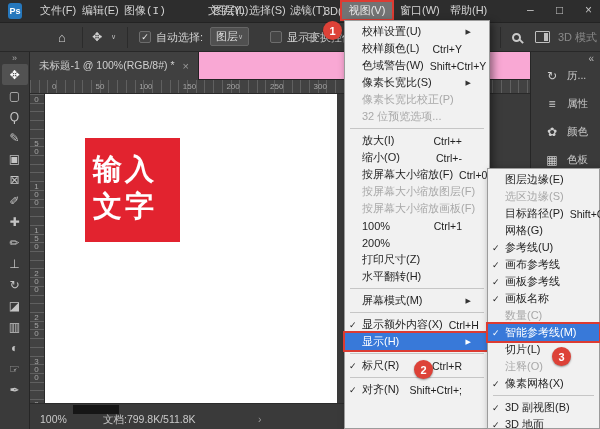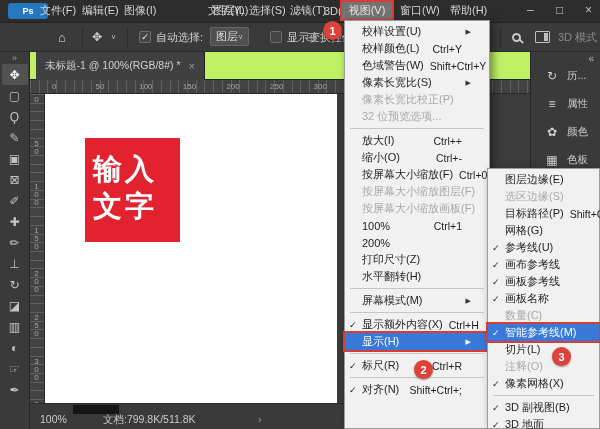--- a/index.html
+++ b/index.html
@@ -2,21 +2,21 @@
 <html><head>
 <meta charset="utf-8">
 <style>
   *{margin:0;padding:0;box-sizing:border-box}
   html,body{width:600px;height:429px;background:#000}
   body{font-family:"Liberation Sans","DejaVu Sans",sans-serif;-webkit-font-smoothing:antialiased}
   .app{position:relative;width:600px;height:429px;background:#333;overflow:hidden}
 
   
   .titlebar{position:absolute;left:0;top:0;width:600px;height:22px;background:#2d2d2d;z-index:5}
-  .pslogo{position:absolute;left:8px;top:3px;width:40px;height:16px;background:#2678bd;border-radius:3px;
+  .pslogo{position:absolute;left:8px;top:3px;width:14px;height:16px;background:#2678bd;border-radius:3px;
           color:#fff;font-size:9px;font-weight:bold;display:flex;align-items:center;justify-content:center}
   .mb-item{position:absolute;top:2px;height:17px;display:flex;align-items:center;padding:0 4px;
            color:#d4d4d4;font-size:11px;white-space:nowrap}
   .mb-item.active{background:#737373;color:#e8e8e8;outline:2px solid #dc3b32;justify-content:center;z-index:6}
   .wc{position:absolute;top:3px;color:#c3c3c3;font-size:12px;line-height:14px}
   
   .optionsbar{position:absolute;left:0;top:22px;width:600px;height:30px;background:#3a3a3a;
               border-top:1px solid #232323;border-bottom:1px solid #282828;z-index:1}
   .ob{position:absolute;top:0;height:28px;display:flex;align-items:center;color:#d2d2d2;font-size:11px;white-space:nowrap}
   .ob-sep{position:absolute;top:4px;width:1px;height:21px;background:#2b2b2b}
@@ -32,21 +32,21 @@
 
   
   .toolbar{position:absolute;left:0;top:52px;width:30px;height:377px;background:#3a3a3a;
            border-right:1px solid #262626;z-index:1;display:flex;flex-direction:column;align-items:center}
   .tb-collapse{color:#a9a9a9;font-size:9px;height:12px;line-height:12px}
   .tool{width:26px;height:21px;display:flex;align-items:center;justify-content:center;color:#c4c4c4;font-size:12px}
   .tool.selected{background:#525252;border-radius:2px;color:#fff}
 
   
   .docarea{position:absolute;left:30px;top:80px;width:570px;height:325px;background:#3b3b3b}
-  .tabbar{position:absolute;left:30px;top:52px;width:530px;height:28px;background:#bef264;border-bottom:1px solid #242424}
+  .tabbar{position:absolute;left:24px;top:52px;width:530px;height:28px;background:#f9a8d4;border-bottom:1px solid #242424}
   .tab{position:absolute;left:6px;top:0;height:28px;background:#404040;display:flex;align-items:center;
        padding:0 9px;gap:8px;color:#cfcfcf;font-size:10.5px;border-right:1px solid #222;white-space:nowrap}
   .tab-close{color:#9a9a9a;font-size:11px}
   .ruler-h{position:absolute;left:30px;top:80px;width:570px;height:14px;background:#424242;border-bottom:1px solid #2a2a2a;
            background-image:repeating-linear-gradient(to right,rgba(255,255,255,.16) 0 1px,transparent 1px 8.72px)}
   .ruler-v{position:absolute;left:30px;top:94px;width:15px;height:335px;background:#424242;border-right:1px solid #2a2a2a;
            background-image:repeating-linear-gradient(to bottom,rgba(255,255,255,.16) 0 1px,transparent 1px 8.72px)}
   .rh-lab{position:absolute;top:2px;font-size:8px;color:#a5a5a5}
   .rv-lab{position:absolute;left:2px;font-size:8px;color:#a5a5a5;writing-mode:vertical-rl;text-orientation:upright;letter-spacing:-1px}
   .canvas{position:absolute;left:45px;top:94px;width:292px;height:309px;background:#fff}
@@ -92,21 +92,21 @@
 </head>
 <body>
 
 <div class="app">
 
   <div class="titlebar">
     <div class="pslogo">Ps</div>
     <div id="menubar-items">
         <span class="mb-item" style="left: 36px;">文件(F)</span>
         <span class="mb-item" style="left: 78px;">编辑(E)</span>
-        <span class="mb-item" style="left: 120px;">图像(I)</span>
+        <span class="mb-item" style="left: 120px; font-family: Liberation Mono, monospace;">图像(I)</span>
         <span class="mb-item" style="left: 162px; margin-left: 47px;">图层(L)</span>
         <span class="mb-item" style="left: 204px;">文字(Y)</span>
         <span class="mb-item" style="left: 245px;">选择(S)</span>
         <span class="mb-item" style="left: 286px;">滤镜(T)</span>
         <span class="mb-item" style="left: 320px;">3D(D)</span>
         <span class="mb-item active" style="left: 342px; width: 50px;">视图(V)</span>
         <span class="mb-item" style="left: 396px;">窗口(W)</span>
         <span class="mb-item" style="left: 446px;">帮助(H)</span>
       </div>
     <span class="wc" style="left:527px">–</span>

